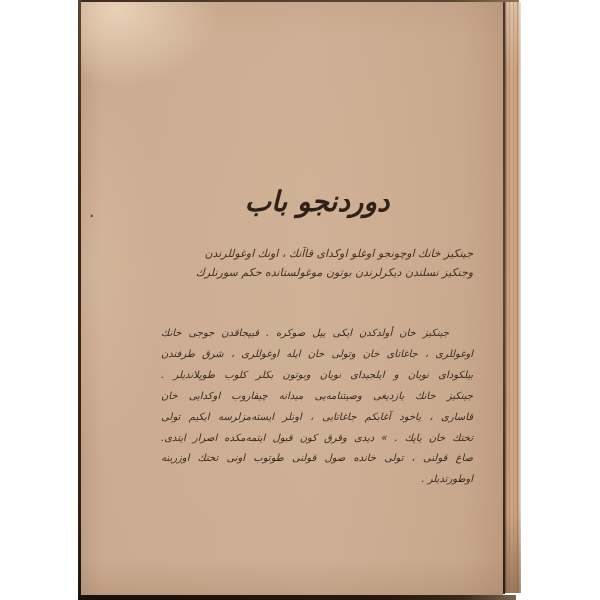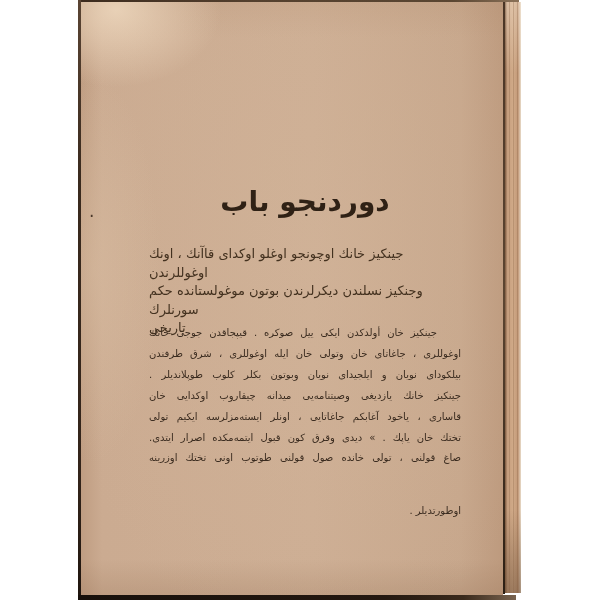--- a/index.html
+++ b/index.html
@@ -64,23 +64,24 @@
     width: 16px; height: 591px;
     background:
       repeating-linear-gradient(90deg, rgba(133,95,66,0.30) 0 1px, rgba(0,0,0,0) 1px 4px),
       linear-gradient(180deg, rgba(255,244,228,0.35) 0%, rgba(0,0,0,0) 12%, rgba(0,0,0,0) 86%, rgba(94,66,44,0.45) 100%),
       linear-gradient(90deg, #7b5940 0%, #c59d7d 15%, #d0aa88 50%, #c29877 82%, #e9ddcc 100%);
   }
 
   
   .content {
     position: absolute;
-    left: 68px; top: 0;
+    left: 80px; top: 0;
     width: 312px; height: 100%;
     color: #3a2b1f;
+    font-style: italic;
   }
 
   .margin-dot {
     position: absolute;
     left: 8px; top: 204px;
     font-size: 17px;
     color: #4a382a;
   }
 
   .title {
@@ -92,61 +93,60 @@
     font-size: 28px;
     font-weight: bold;
     color: #2f2115;
     letter-spacing: 0;
   }
 
   .subtitle {
     position: absolute;
     left: 0; top: 243px;
     width: 100%;
-    text-align: left;
-    font-size: 13px;
+    text-align: right;
+    font-size: 11px;
     line-height: 18.5px;
     color: #43311f;
   }
 
   .bodytext {
     position: absolute;
     left: 0; top: 321px;
     width: 100%;
     font-size: 10px;
     line-height: 20.9px;
     color: #3a2b1f;
   }
   .b-line {
     text-align: justify;
     text-align-last: justify;
     white-space: nowrap;
   }
   .b-line.first { padding-right: 24px; }
-  .b-line.last  { text-align-last: right; margin-top: 32px; }
+  .b-line.last  { text-align-last: right; }
 </style>
 </head>
 <body>
 
 <div class="stage">
 
   <div class="edge-top"></div>
   <div class="edge-left"></div>
 
   <div class="page">
     <span class="margin-dot">·</span>
 
     <div class="content" dir="rtl">
 
       <h1 class="title">دوردنجو باب</h1>
 
       <div class="subtitle">
         <div class="s-line">جينكيز خانك اوچونجو اوغلو اوكداى قاآنك ، اونك اوغوللرندن</div>
         <div class="s-line">وجنكيز نسلندن ديكرلرندن بوتون موغولستانده حكم سورنلرك</div>
-        <div class="s-line">تاريخى</div>
       </div>
 
       <div class="bodytext">
         <div class="b-line first">جينكيز خان أولدكدن ايكى ييل صوكره . قيپجاقدن جوجى خانك</div>
         <div class="b-line">اوغوللرى ، جاغاتاى خان وتولى خان ايله اوغوللرى ، شرق طرفندن</div>
         <div class="b-line">بيلكوداى نويان و ايلجيداى نويان وبوتون بكلر كلوب طوپلانديلر .</div>
         <div class="b-line">جينكيز خانك يازديغى وصيتنامه‌يى ميدانه چيقاروب اوكدايى خان</div>
         <div class="b-line">قاسارى ، ياخود آغابكم جاغاتايى ، اونلر ايسته‌مزلرسه ايكيم تولى</div>
         <div class="b-line">تختك خان ياپك . » ديدى وقرق كون قبول ايتمه‌مكده اصرار ايتدى.</div>
         <div class="b-line">صاغ قولنى ، تولى خانده صول قولنى طوتوب اونى تختك اوزرينه</div>

